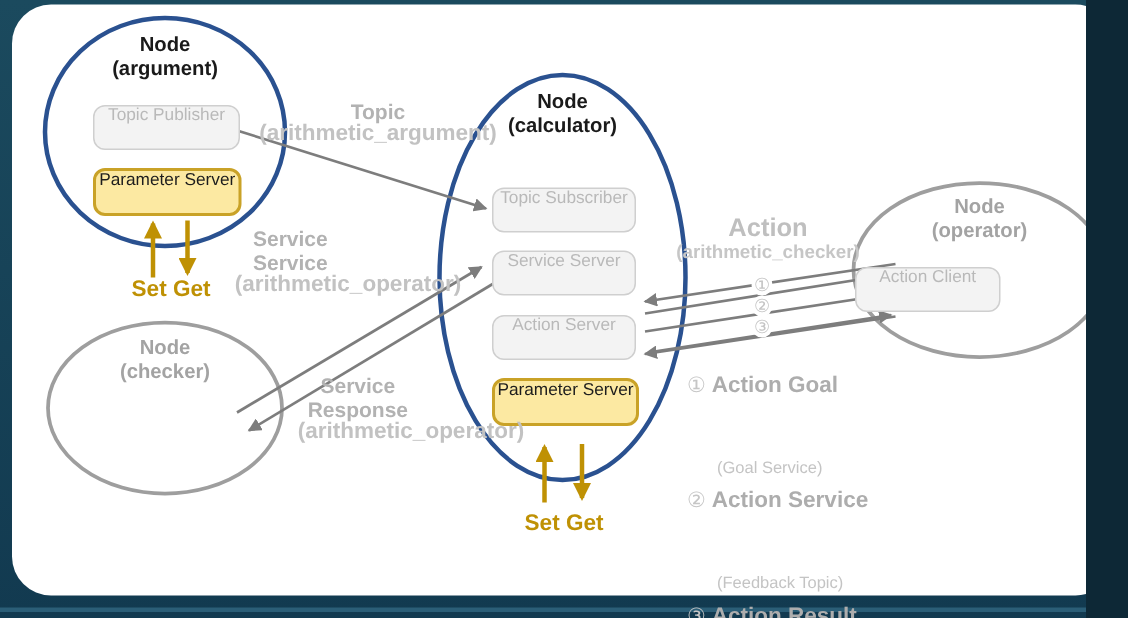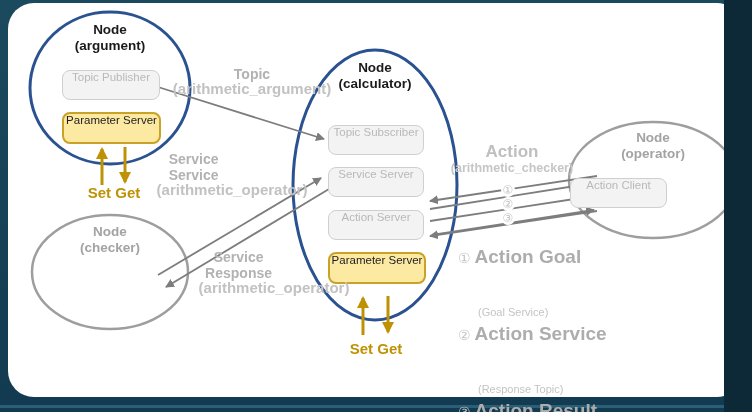--- a/index.html
+++ b/index.html
@@ -34,21 +34,21 @@
   .line-marker{
     position:absolute;transform:translate(-50%,-50%);
     width:14px;height:14px;border-radius:50%;background:#ffffff;
     color:#c4c4c4;font-size:12px;line-height:14px;text-align:center;
   }
   .setget{color:#bf9104;font-weight:bold;font-size:15px;white-space:nowrap;}
   #legend{position:absolute;left:458px;top:248px;}
   .legend-item{margin-bottom:6px;}
   .legend-line1{display:flex;align-items:baseline;gap:4px;}
   .legend-num{color:#c6c6c6;font-size:14px;}
-  .legend-title{color:#adadad;font-weight:bold;font-size:19px;line-height:18px;white-space:nowrap;}
+  .legend-title{color:#adadad;font-weight:bold;font-size:15px;line-height:18px;white-space:nowrap;}
   .legend-sub{color:#c4c4c4;font-size:11px;line-height:14px;margin-left:20px;white-space:nowrap;margin-top:39px;}
 </style>
 </head>
 <body>
 
 <div id="stage">
   <div id="slide"></div>
   <div id="accent-line"></div>
 
   <svg id="diagram-svg" viewBox="0 0 752 412" xmlns="http://www.w3.org/2000/svg">
@@ -155,21 +155,21 @@
         <span class="legend-num">①</span>
         <span class="legend-title">Action Goal</span>
       </div>
       <div class="legend-sub">(Goal Service)</div>
     </div>
     <div class="legend-item">
       <div class="legend-line1">
         <span class="legend-num">②</span>
         <span class="legend-title">Action Service</span>
       </div>
-      <div class="legend-sub">(Response Topic)</div>
+      <div class="legend-sub">(Feedback Topic)</div>
     </div>
     <div class="legend-item">
       <div class="legend-line1">
         <span class="legend-num">③</span>
         <span class="legend-title">Action Result</span>
       </div>
     </div>
   </div>
 </div>
 

